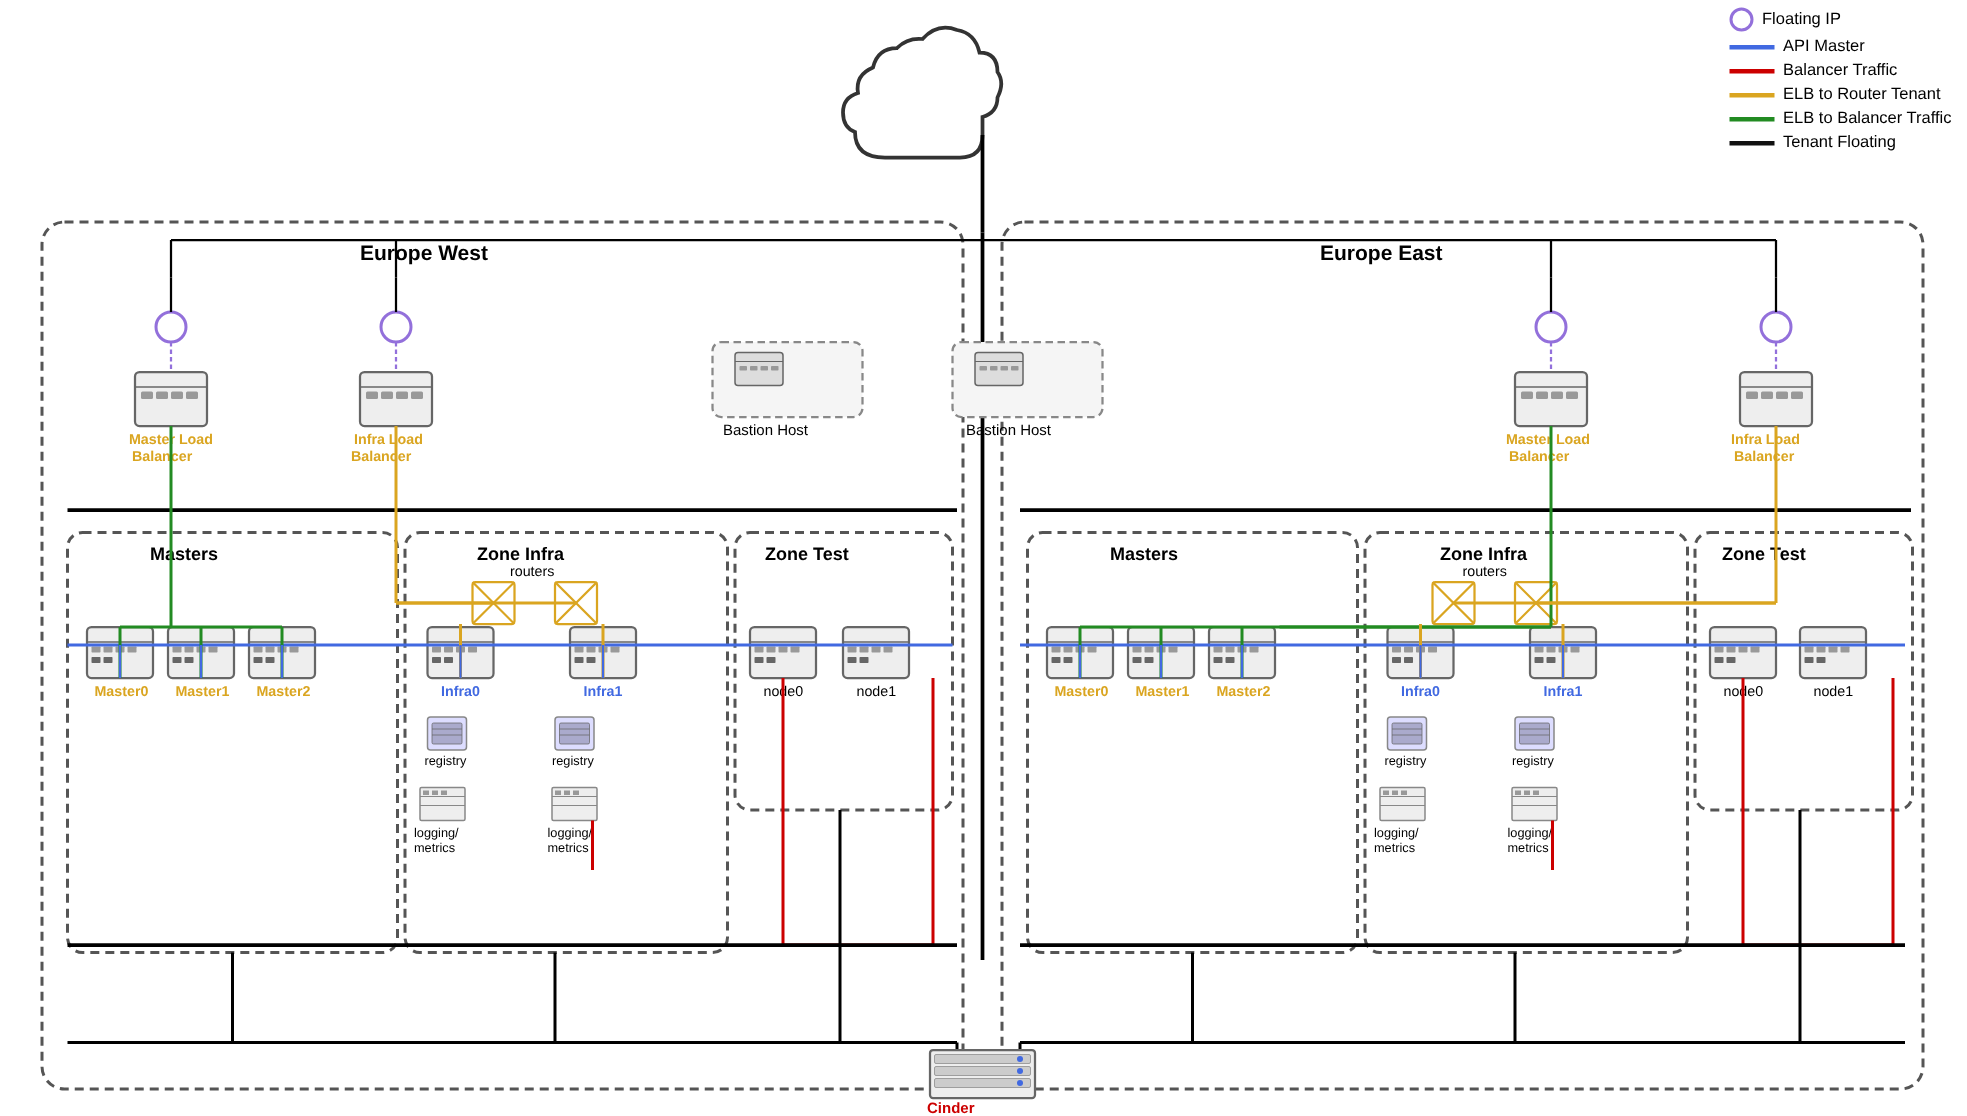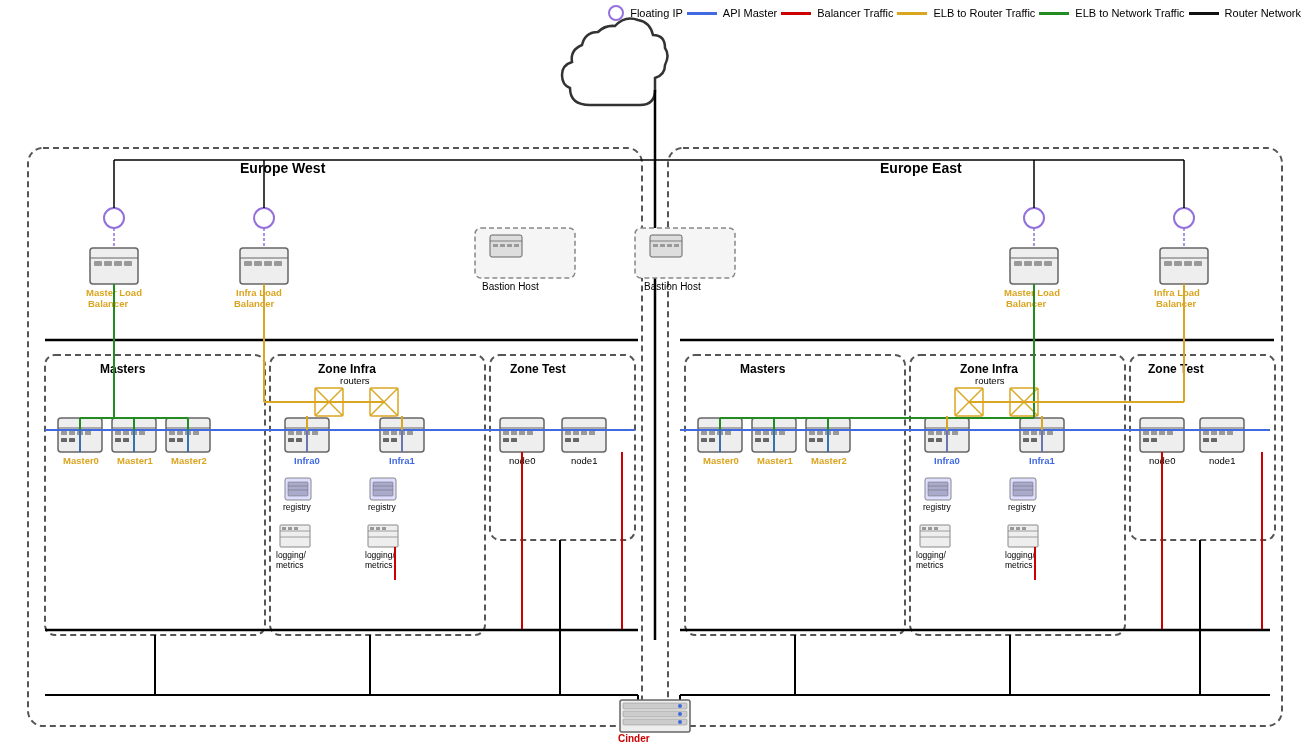--- a/index.html
+++ b/index.html
@@ -16,21 +16,21 @@
       position: relative;
       width: 1311px;
       height: 744px;
     }
     
     .legend {
       position: absolute;
       top: 5px;
       right: 10px;
       display: flex;
-      flex-direction: row;
+      flex-direction: column;
       gap: 4px;
     }
     .legend-item {
       display: flex;
       align-items: center;
       gap: 6px;
       font-size: 11px;
     }
     .legend-line {
       width: 30px;
@@ -554,25 +554,25 @@
     <div class="legend-item">
       <div class="legend-line" style="background:#4169E1;"></div>
       <span>API Master</span>
     </div>
     <div class="legend-item">
       <div class="legend-line" style="background:#CC0000;"></div>
       <span>Balancer Traffic</span>
     </div>
     <div class="legend-item">
       <div class="legend-line" style="background:#DAA520;"></div>
-      <span>ELB to Router Traffic</span>
+      <span>ELB to Router Tenant</span>
     </div>
     <div class="legend-item">
       <div class="legend-line" style="background:#228B22;"></div>
-      <span>ELB to Network Traffic</span>
+      <span>ELB to Balancer Traffic</span>
     </div>
     <div class="legend-item">
       <div class="legend-line" style="background:#111;"></div>
-      <span>Router Network</span>
+      <span>Tenant Floating</span>
     </div>
   </div>
 
 </div>
 
 </body></html>

